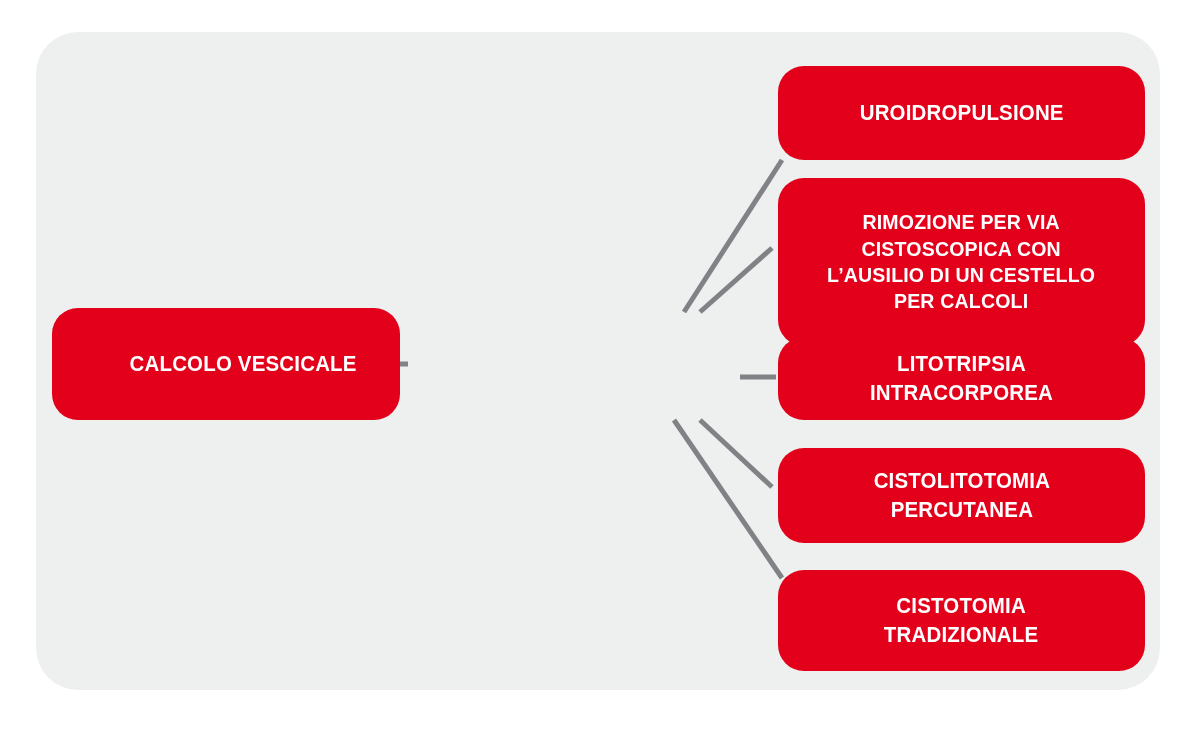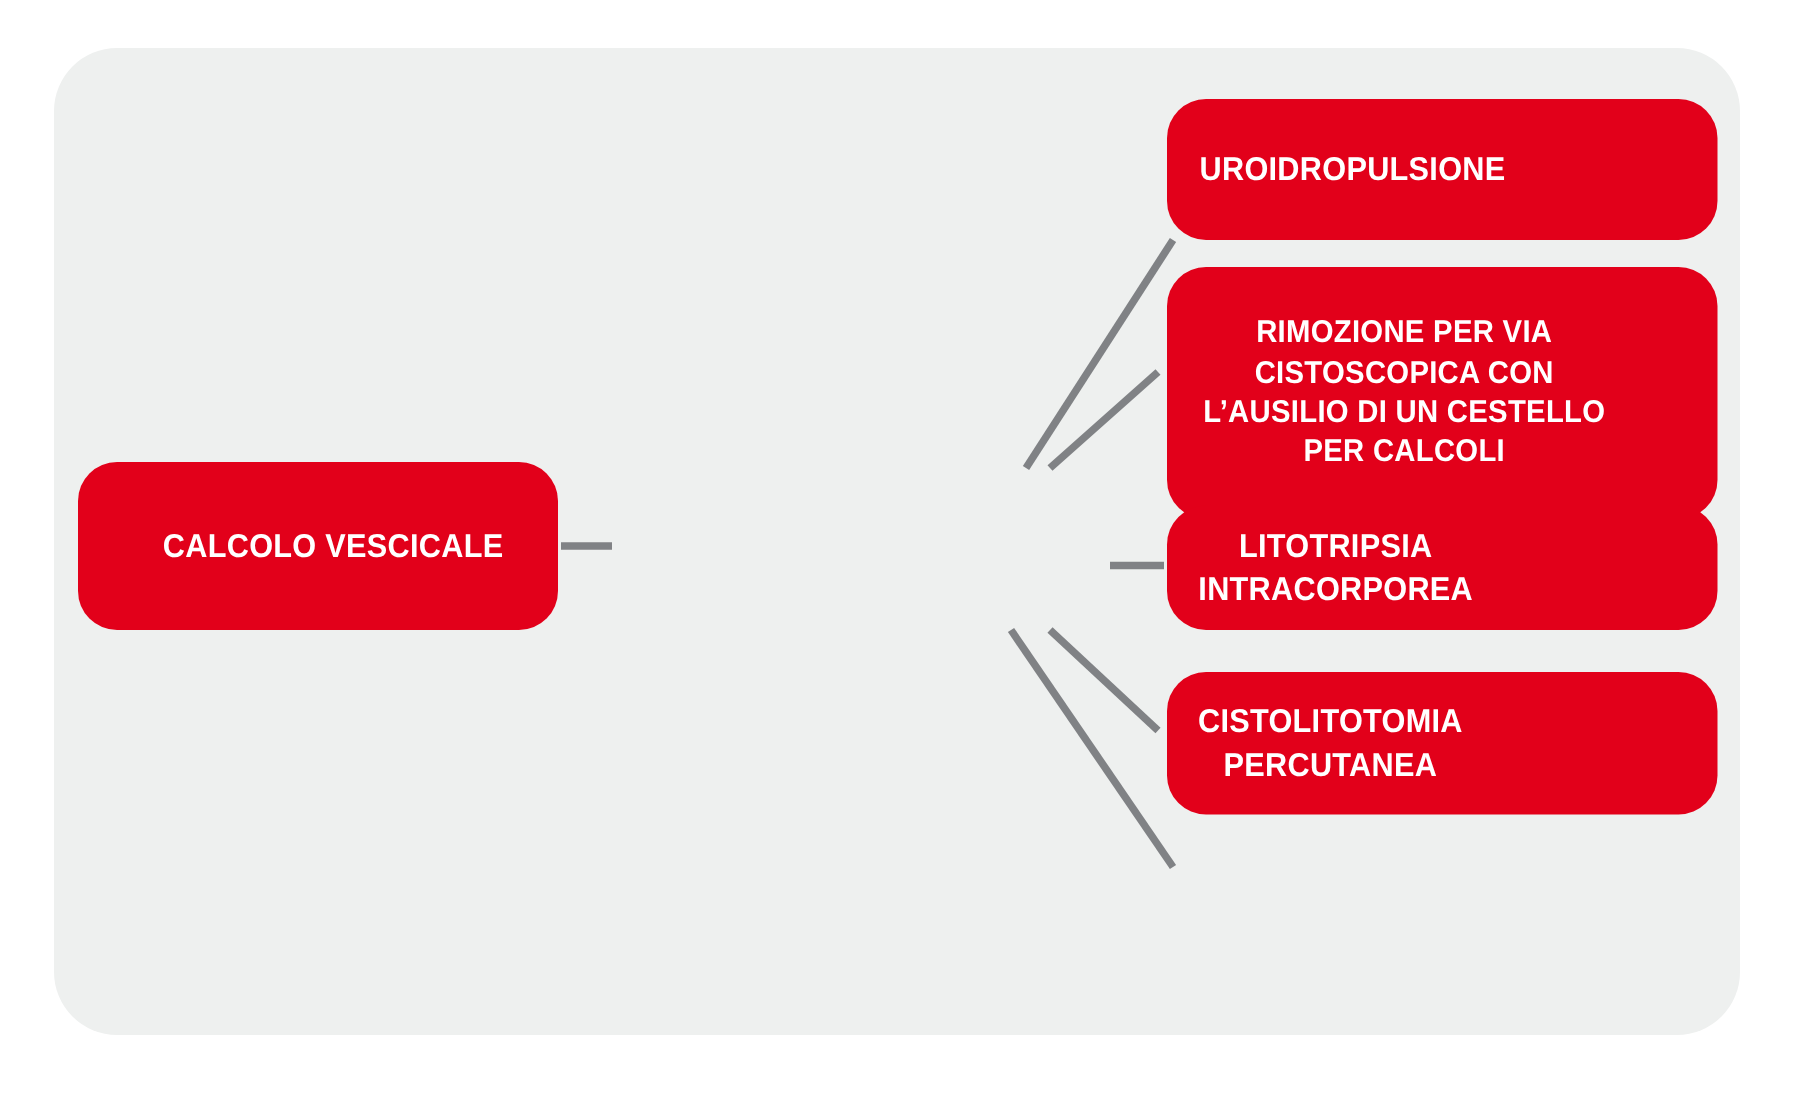--- a/index.html
+++ b/index.html
@@ -45,38 +45,38 @@
     stroke-linecap: butt;
   }
 
   
   .node {
     position: absolute;
     background: #e2001a;
     border-radius: 26px;
     display: flex;
     align-items: center;
-    justify-content: flex-start;
+    justify-content: center;
     box-sizing: border-box;
     padding: 6px 14px;
   }
   .node-label {
     color: #ffffff;
     font-family: "Liberation Sans", sans-serif;
     font-weight: bold;
     font-size: 22px;
     line-height: 1.28;
     letter-spacing: 0.2px;
     text-align: center;
     white-space: pre-line;
     transform: scaleX(0.93);
   }
 
   
-  #node-root        { left: 52px;  top: 308px; width: 320px; height: 112px; padding-left: 48px; }
+  #node-root        { left: 52px;  top: 308px; width: 348px; height: 112px; padding-left: 48px; }
   #node-evaluate    { left: 410px; top: 308px; width: 308px; height: 112px; }
   #node-opt-1       { left: 778px; top: 66px;  width: 367px; height: 94px;  }
   #node-opt-2       { left: 778px; top: 178px; width: 367px; height: 168px; }
   #node-opt-3       { left: 778px; top: 337px; width: 367px; height: 83px;  }
   #node-opt-4       { left: 778px; top: 448px; width: 367px; height: 95px;  }
   #node-opt-5       { left: 778px; top: 570px; width: 367px; height: 101px; }
 
   #node-opt-2 .node-label { font-size: 21px; line-height: 1.26; }
 </style>
 </head>
@@ -114,14 +114,18 @@
   <div class="node" id="node-opt-4">
     <span class="node-label">CISTOLITOTOMIA
 PERCUTANEA</span>
   </div>
 
   <div class="node" id="node-opt-3">
     <span class="node-label">LITOTRIPSIA
 INTRACORPOREA</span>
   </div>
 
+  <div class="node" id="node-opt-5">
+    <span class="node-label">CISTOTOMIA
+TRADIZIONALE</span>
+  </div>
 
 </div>
 
 </body></html>

